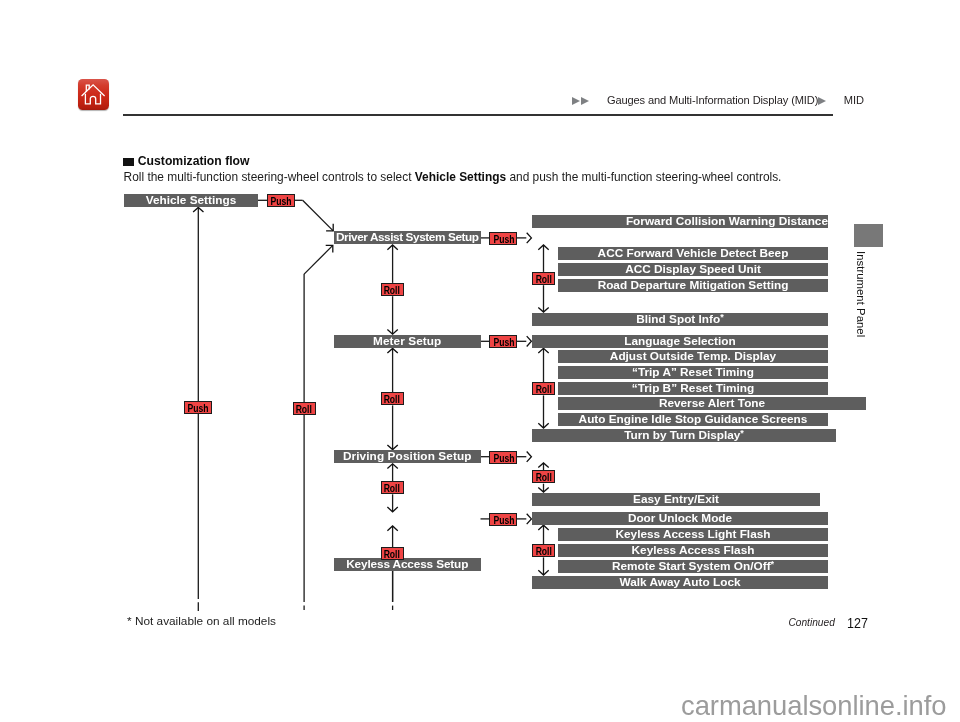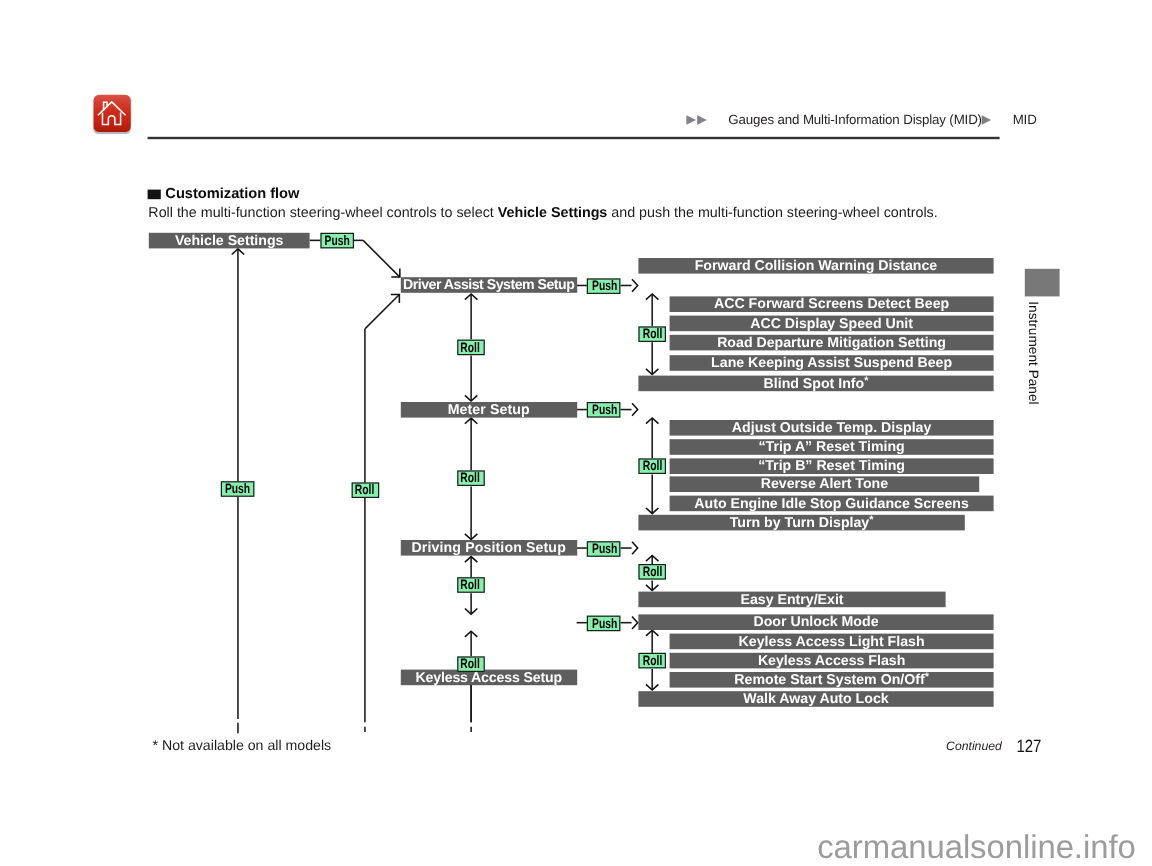--- a/index.html
+++ b/index.html
@@ -38,21 +38,21 @@
   #sec-heading{left:137.8px;top:154.2px;font-size:12.2px;line-height:14px;font-weight:bold;
      color:#0d0d0d;white-space:nowrap;}
   #sec-intro{left:123.6px;top:170.2px;font-size:11.92px;line-height:14px;color:#1c1c1c;
      white-space:nowrap;}
   #sec-intro b{font-weight:bold;color:#0d0d0d;}
 
   
   .bar{background:#5e5e5e;color:#fff;font-weight:bold;text-align:center;
        font-size:11.8px;line-height:13.3px;height:13px;overflow:hidden;
        letter-spacing:0;white-space:nowrap;}
-  .kbox{background:#86efac;border:0.85px solid #1c1c1c;color:#000;text-align:center;
+  .kbox{background:#ef4444;border:0.85px solid #1c1c1c;color:#000;text-align:center;
         font-size:11.4px;font-weight:bold;line-height:13px;height:13px;
         white-space:nowrap;overflow:hidden;box-sizing:border-box;}
   .kbox > span{display:inline-block;transform:scaleX(0.755);transform-origin:center;position:relative;left:-0.8px;}
   #flow-svg{left:0;top:0;width:960px;height:722px;pointer-events:none;}
 
   
   #footnote{left:127.1px;top:613.5px;font-size:11.8px;line-height:14px;color:#1d1d1d;
      white-space:nowrap;text-align:center;}
   #continued{left:788.4px;top:616.3px;font-size:10.2px;line-height:13px;font-style:italic;
      color:#231f20;white-space:nowrap;}
@@ -141,41 +141,41 @@
 <path d="M 538.3 487.4 L 543.5 492.09999999999997 L 548.7 487.4" fill="none" stroke="#111" stroke-width="1.3"></path>
 <line x1="543.5" y1="525.2" x2="543.5" y2="544.1" stroke="#1a1a1a" stroke-width="1.3"></line>
 <path d="M 538.3 529.9000000000001 L 543.5 525.2 L 548.7 529.9000000000001" fill="none" stroke="#111" stroke-width="1.3"></path>
 <line x1="543.5" y1="557.4" x2="543.5" y2="575.0" stroke="#1a1a1a" stroke-width="1.3"></line>
 <path d="M 538.3 570.3 L 543.5 575.0 L 548.7 570.3" fill="none" stroke="#111" stroke-width="1.3"></path>
 </svg>
 <div class="abs bar" id="root-bar" style="left:124.0px;top:193.8px;width:134.0px;">Vehicle Settings</div>
 <div class="abs kbox" id="root-push" style="left:267.2px;top:194.10000000000002px;width:27.5px;"><span>Push</span></div>
 <div class="abs bar" style="left:334.0px;top:231.4px;width:146.5px;letter-spacing:-0.42px;">Driver Assist System Setup</div>
 <div class="abs kbox" style="left:489.3px;top:231.70000000000002px;width:27.5px;"><span>Push</span></div>
-<div class="abs bar" style="left:532.0px;top:215px;width:296.0px;">Forward Collision Warning Distance</div>
-<div class="abs bar" style="left:558.0px;top:247.4px;width:270.0px;">ACC Forward Screens Detect Beep</div>
+<div class="abs bar" style="left:532.0px;top:215px;width:296.0px;text-align:right;">Forward Collision Warning Distance</div>
+<div class="abs bar" style="left:558.0px;top:247.4px;width:270.0px;">ACC Forward Vehicle Detect Beep</div>
 <div class="abs bar" style="left:558.0px;top:263.4px;width:270.0px;">ACC Display Speed Unit</div>
 <div class="abs bar" style="left:558.0px;top:279.4px;width:270.0px;">Road Departure Mitigation Setting</div>
-<div class="abs bar" style="left:558.0px;top:295.5px;width:270.0px;">Lane Keeping Assist Suspend Beep</div>
 <div class="abs bar" style="left:532.0px;top:312.7px;width:296.0px;"><span>Blind Spot Info</span><span class="star">*</span></div>
 <div class="abs kbox" style="left:532.4px;top:271.9px;width:22.4px;"><span>Roll</span></div>
 <div class="abs kbox" style="left:381.2px;top:282.9px;width:22.6px;"><span>Roll</span></div>
 <div class="abs bar" style="left:334.0px;top:334.8px;width:146.5px;letter-spacing:0.07px;">Meter Setup</div>
 <div class="abs kbox" style="left:489.3px;top:335.1px;width:27.5px;"><span>Push</span></div>
+<div class="abs bar" style="left:532.0px;top:334.7px;width:296.0px;">Language Selection</div>
 <div class="abs bar" style="left:558.0px;top:350.2px;width:270.0px;">Adjust Outside Temp. Display</div>
 <div class="abs bar" style="left:558.0px;top:366.0px;width:270.0px;">“Trip A” Reset Timing</div>
 <div class="abs bar" style="left:558.0px;top:381.7px;width:270.0px;">“Trip B” Reset Timing</div>
-<div class="abs bar" style="left:558.0px;top:397.3px;width:258px;">Reverse Alert Tone</div>
+<div class="abs bar" style="left:558.0px;top:397.3px;width:308px;">Reverse Alert Tone</div>
 <div class="abs bar" style="left:558.0px;top:412.9px;width:270.0px;">Auto Engine Idle Stop Guidance Screens</div>
-<div class="abs bar" style="left:532.0px;top:428.6px;width:272px;"><span>Turn by Turn Display</span><span class="star">*</span></div>
+<div class="abs bar" style="left:532.0px;top:428.6px;width:304px;"><span>Turn by Turn Display</span><span class="star">*</span></div>
 <div class="abs kbox" style="left:532.4px;top:382.1px;width:22.4px;"><span>Roll</span></div>
 <div class="abs kbox" style="left:381.2px;top:392.1px;width:22.6px;"><span>Roll</span></div>
 <div class="abs bar" style="left:334.0px;top:450.2px;width:146.5px;letter-spacing:0.1px;">Driving Position Setup</div>
 <div class="abs kbox" style="left:489.3px;top:450.5px;width:27.5px;"><span>Push</span></div>
-<div class="abs bar" style="left:532.0px;top:492.7px;width:256px;">Easy Entry/Exit</div>
+<div class="abs bar" style="left:532.0px;top:492.7px;width:288px;">Easy Entry/Exit</div>
 <div class="abs kbox" style="left:532.4px;top:470.4px;width:22.4px;"><span>Roll</span></div>
 <div class="abs kbox" style="left:381.2px;top:481.0px;width:22.6px;"><span>Roll</span></div>
 <div class="abs bar" style="left:334.0px;top:512.4px;width:146.5px;letter-spacing:-0.14px;margin-top:46px;">Keyless Access Setup</div>
 <div class="abs kbox" style="left:489.3px;top:512.6999999999999px;width:27.5px;"><span>Push</span></div>
 <div class="abs bar" style="left:532.0px;top:511.6px;width:296.0px;">Door Unlock Mode</div>
 <div class="abs bar" style="left:558.0px;top:527.7px;width:270.0px;">Keyless Access Light Flash</div>
 <div class="abs bar" style="left:558.0px;top:543.7px;width:270.0px;">Keyless Access Flash</div>
 <div class="abs bar" style="left:532.0px;top:575.6px;width:296.0px;">Walk Away Auto Lock</div>
 <div class="abs bar" style="left:558.0px;top:559.5px;width:270.0px;"><span>Remote Start System On/Off</span><span class="star">*</span></div>
 <div class="abs kbox" style="left:532.4px;top:544.1px;width:22.4px;"><span>Roll</span></div>

